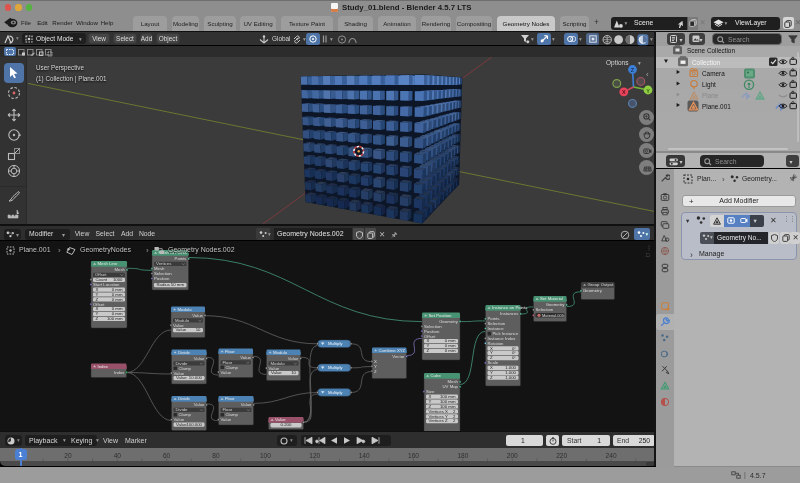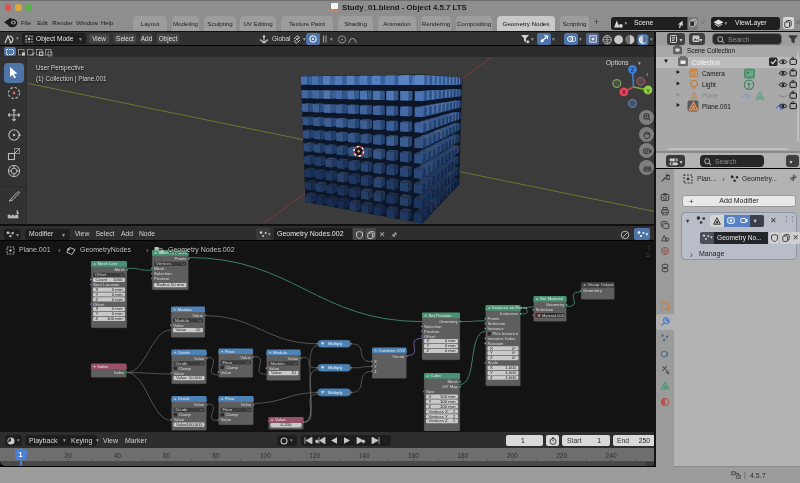--- a/index.html
+++ b/index.html
@@ -3,21 +3,21 @@
 *{margin:0;padding:0;box-sizing:border-box}
 html,body{width:800px;height:483px;overflow:hidden;background:#000}
 body{font-family:"Liberation Sans",sans-serif;position:relative;-webkit-font-smoothing:antialiased}
 .ab{position:absolute}
 .tx{position:absolute;white-space:nowrap}
 </style></head><body>
 <div class="ab" style="left:0px;top:0px;width:800px;height:30.5px;background:#8e8e8e;border-top:1px solid #6e6e6e"></div>
 <div class="ab" style="left:4.9px;top:4.4px;width:6.2px;height:6.2px;background:#df534e;border-radius:50%"></div>
 <div class="ab" style="left:15.4px;top:4.4px;width:6.2px;height:6.2px;background:#dfa63a;border-radius:50%"></div>
 <div class="ab" style="left:25.9px;top:4.4px;width:6.2px;height:6.2px;background:#55b43f;border-radius:50%"></div>
-<div class="tx" style="left:331px;top:3.0px;font-size:7.8px;color:#1a1a1a;"><span style="display:inline-block;width:7px;height:9px;background:#f6f6f6;border-radius:1px;margin-right:4px;vertical-align:-2px;box-shadow:inset 0 -3px 0 #d67e4a"></span><b>Study_01.blend - Object 4.5.7 LTS</b></div>
+<div class="tx" style="left:331px;top:3.0px;font-size:7.8px;color:#1a1a1a;"><span style="display:inline-block;width:7px;height:9px;background:#f6f6f6;border-radius:1px;margin-right:4px;vertical-align:-2px;box-shadow:inset 0 -3px 0 #d67e4a"></span><b>Study_01.blend - Blender 4.5.7 LTS</b></div>
 <svg class="ab" style="left:4px;top:17px" width="14" height="11" viewBox="0 0 14 11">
     <ellipse cx="8.2" cy="6" rx="5.2" ry="4.2" fill="#1c1c1c"></ellipse>
     <ellipse cx="9.4" cy="5.4" rx="2.6" ry="2" fill="#8e8e8e"></ellipse>
     <circle cx="9.4" cy="5.4" r="1" fill="#1c1c1c"></circle>
     <path d="M0.2,5.2 L6.4 0.8 L8.4 3.2 L3 7.4 Z" fill="#1c1c1c"></path>
   </svg>
 <div class="tx" style="left:26px;top:18.8px;font-size:6.2px;color:#1b1b1b;transform:translateX(-50%)">File</div>
 <div class="tx" style="left:42.5px;top:18.8px;font-size:6.2px;color:#1b1b1b;transform:translateX(-50%)">Edit</div>
 <div class="tx" style="left:62.5px;top:18.8px;font-size:6.2px;color:#1b1b1b;transform:translateX(-50%)">Render</div>
 <div class="tx" style="left:87px;top:18.8px;font-size:6.2px;color:#1b1b1b;transform:translateX(-50%)">Window</div>

